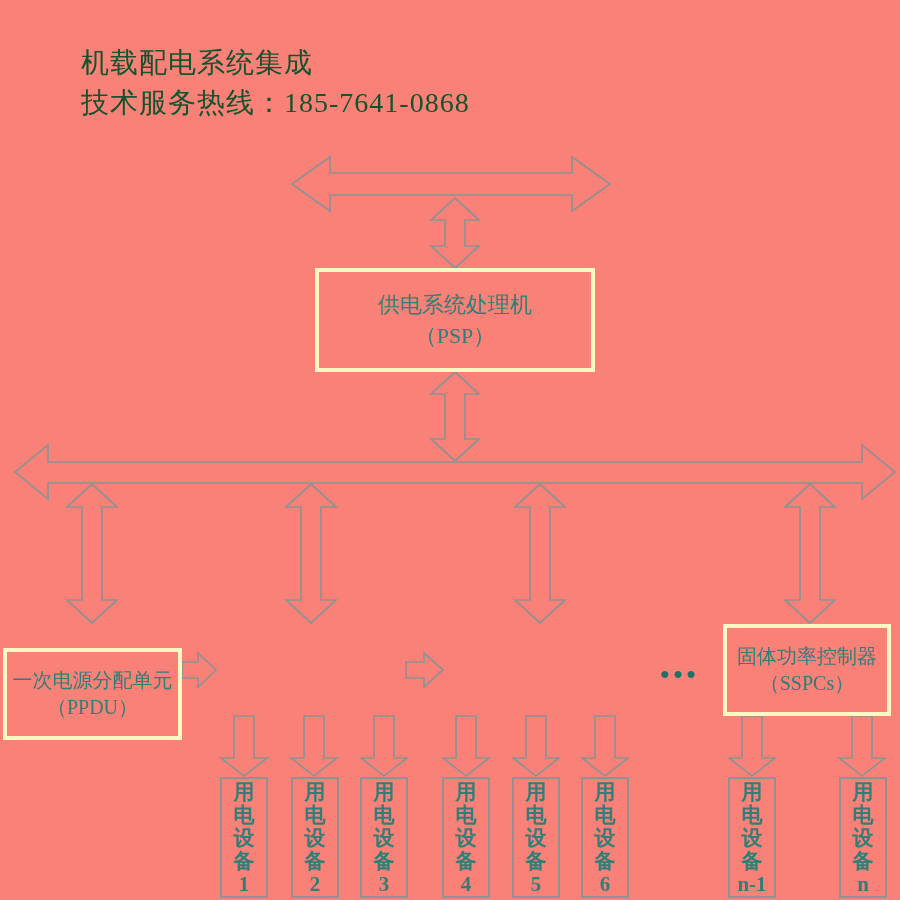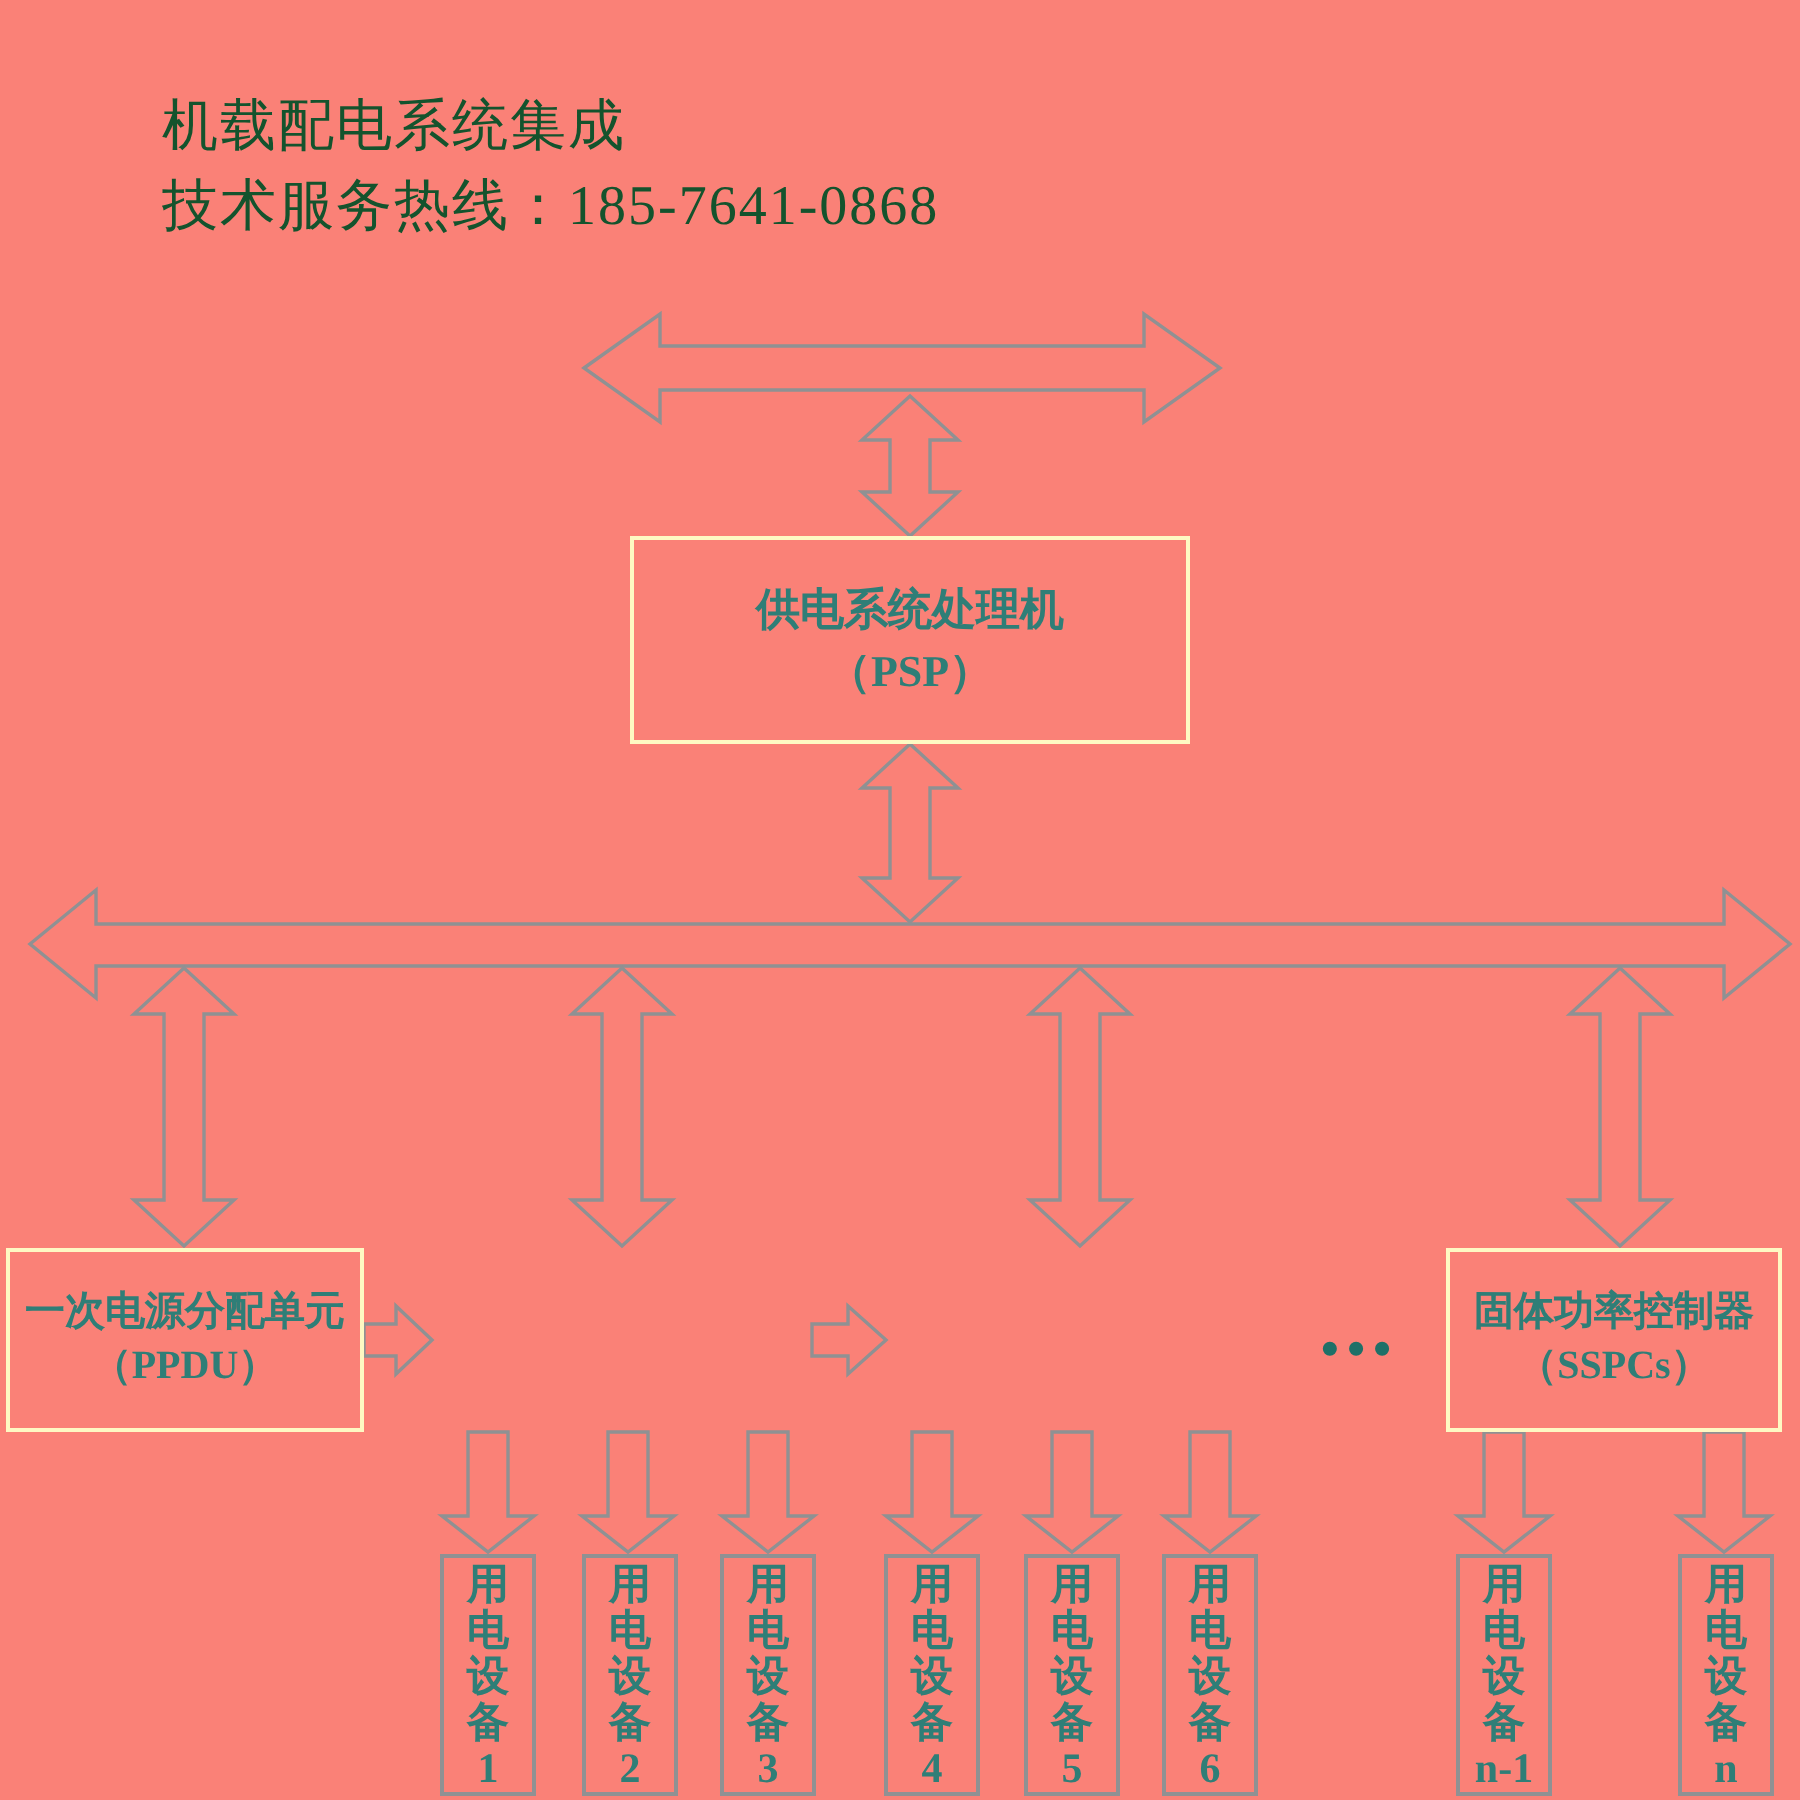--- a/index.html
+++ b/index.html
@@ -26,34 +26,34 @@
     position:absolute;
     color:#2B7A73;
     font-weight:bold;
     font-size:19px;
     text-align:center;
     white-space:nowrap;
   }
   .unit{
     position:absolute;
     box-sizing:border-box;
-    border:2px solid #fef9c3;
+    border:4px solid #fef9c3;
     display:flex;align-items:center;justify-content:center;
     text-align:center;
     white-space:pre-line;
     color:#2F7E77;
-    font-weight:bold;
+    font-weight:normal;
     font-size:20px;
     line-height:27px;
   }
   .psp{
     left:315px;top:268px;width:280px;height:104px;
     font-size:22px;line-height:31px;
   }
-  .ppdu{left:3px;top:624px;width:179px;height:92px;}
+  .ppdu{left:3px;top:648px;width:179px;height:92px;}
   .elmc1{left:216px;top:624px;width:190px;height:92px;}
   .elmc2{left:443px;top:624px;width:190px;height:92px;}
   .sspcs{left:723px;top:624px;width:168px;height:92px;}
   .dots{
     position:absolute;left:648px;top:660px;width:64px;
     text-align:center;
     color:#1F7068;font-weight:bold;font-size:26px;
     letter-spacing:4px;
   }
   .equip{

